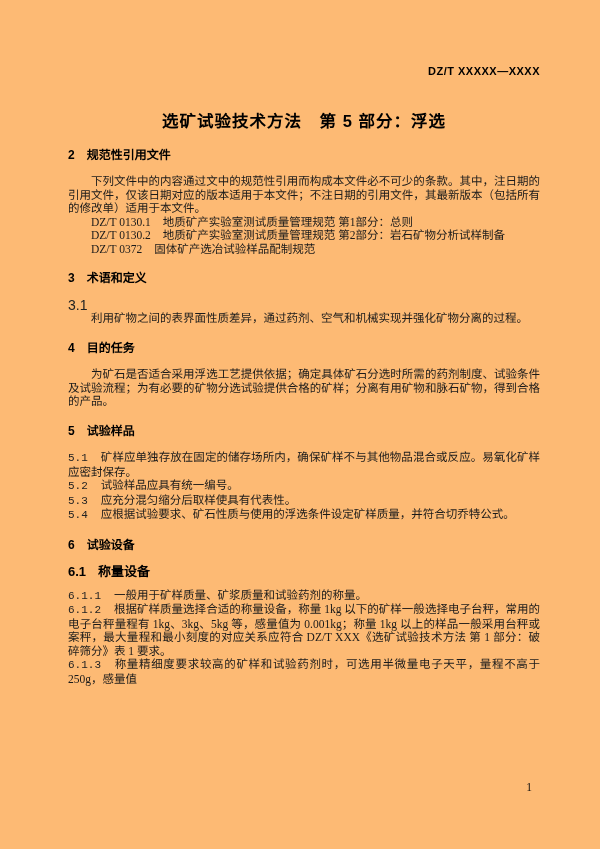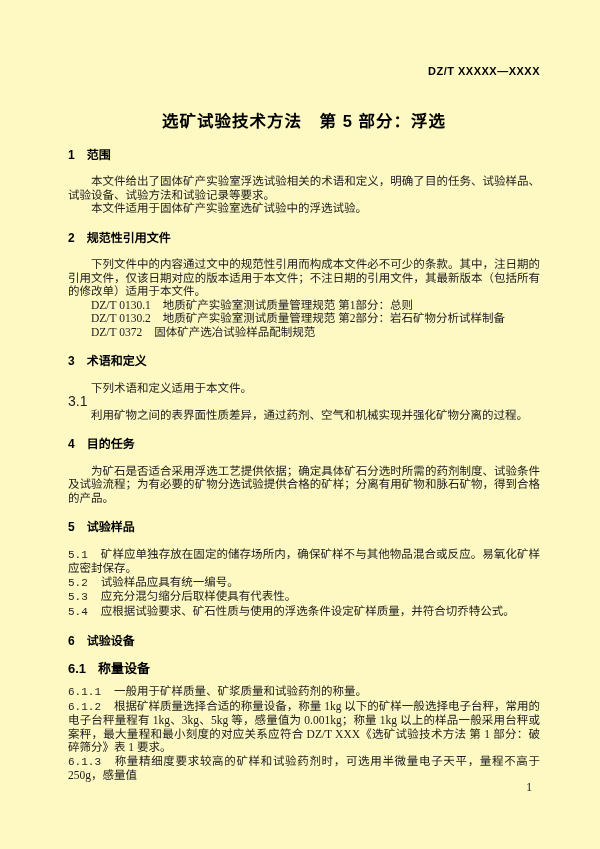--- a/index.html
+++ b/index.html
@@ -5,21 +5,21 @@
   html, body {
     margin: 0;
     padding: 0;
     background: #ffffff;
   }
   .page {
     position: relative;
     width: 600px;
     height: 849px;
     box-sizing: border-box;
-    background: #fef9c3;
+    background: #fdba74;
     color: #1a1a1a;
     padding: 65px 60px 0 68px;
     font-family: "Liberation Serif", serif;
     font-size: 11.5px;
     line-height: 13.5px;
     overflow: hidden;
   }
   .doc-code {
     text-align: right;
     font-family: "Liberation Sans", sans-serif;
@@ -84,27 +84,20 @@
 </style>
 </head>
 <body>
 
 <div class="page">
 
   <div class="doc-code">DZ/T XXXXX—XXXX</div>
 
   <div class="title">选矿试验技术方法　第 5 部分：浮选</div>
 
-  <div>
-    <div class="h2">
-      <span class="hnum">1</span><span>范围</span>
-    </div>
-    <p class="indent">本文件给出了固体矿产实验室浮选试验相关的术语和定义，明确了目的任务、试验样品、试验设备、试验方法和试验记录等要求。</p>
-    <p class="indent">本文件适用于固体矿产实验室选矿试验中的浮选试验。</p>
-  </div>
 
   <div>
     <div class="h2">
       <span class="hnum">2</span><span>规范性引用文件</span>
     </div>
     <p class="indent">下列文件中的内容通过文中的规范性引用而构成本文件必不可少的条款。其中，注日期的引用文件，仅该日期对应的版本适用于本文件；不注日期的引用文件，其最新版本（包括所有的修改单）适用于本文件。</p>
     <p class="ref">
       <span class="ref-code">DZ/T 0130.1</span><span>地质矿产实验室测试质量管理规范 第1部分：总则</span>
     </p>
     <p class="ref">
@@ -112,21 +105,20 @@
     </p>
     <p class="ref">
       <span class="ref-code">DZ/T 0372</span><span>固体矿产选冶试验样品配制规范</span>
     </p>
   </div>
 
   <div>
     <div class="h2">
       <span class="hnum">3</span><span>术语和定义</span>
     </div>
-    <p class="indent">下列术语和定义适用于本文件。</p>
     <p class="term-no">3.1</p>
     <p class="term-def">利用矿物之间的表界面性质差异，通过药剂、空气和机械实现并强化矿物分离的过程。</p>
   </div>
 
   <div>
     <div class="h2">
       <span class="hnum">4</span><span>目的任务</span>
     </div>
     <p class="indent">为矿石是否适合采用浮选工艺提供依据；确定具体矿石分选时所需的药剂制度、试验条件及试验流程；为有必要的矿物分选试验提供合格的矿样；分离有用矿物和脉石矿物，得到合格的产品。</p>
   </div>

